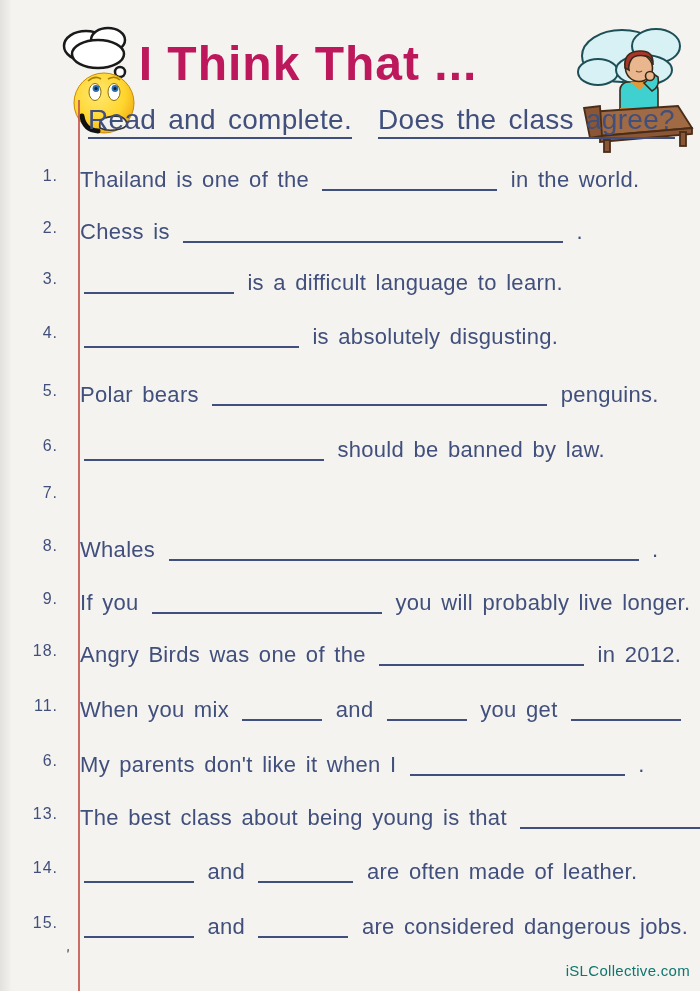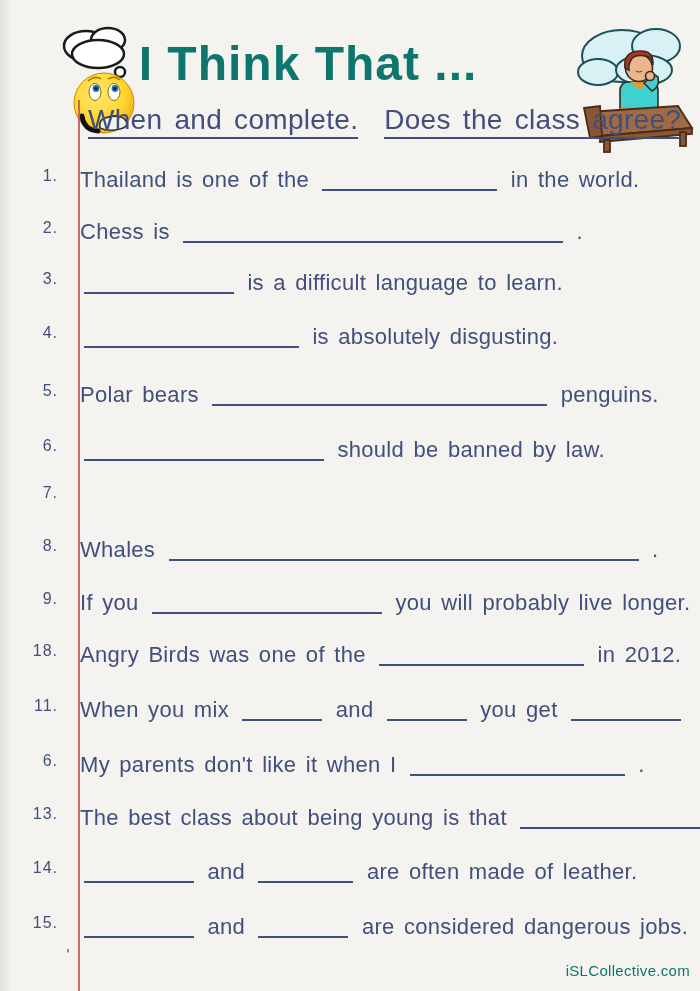--- a/index.html
+++ b/index.html
@@ -12,21 +12,21 @@
   .edge-shadow{
     position:absolute;left:0;top:0;bottom:0;width:12px;
     background:linear-gradient(to right,#e2e1de,rgba(244,243,239,0));
   }
   .margin-line{
     position:absolute;left:78px;top:100px;bottom:0;width:2px;
     background:#c4534f;opacity:.85;
   }
   .title{
     position:absolute;left:0;top:36px;width:616px;text-align:center;
-    font-size:48px;font-weight:bold;color:#0f766e;letter-spacing:1px;
+    font-size:48px;font-weight:bold;color:#be185d;letter-spacing:1px;
   }
   .instructions{
     position:absolute;left:88px;top:104px;white-space:nowrap;
     font-size:28px;color:#414f7c;letter-spacing:.3px;word-spacing:4px;
   }
   .instr-part{border-bottom:2px solid #414f7c;padding-bottom:2px;margin-right:26px;}
   .ws-row{
     position:absolute;left:30px;width:665px;height:40px;
     font-size:22px;color:#414f7c;
   }
@@ -117,21 +117,21 @@
         <polygon points="24,92 40,90 42,120 30,122" fill="#8a5636"></polygon>
       </g>
     </svg>
   </div>
 
   <div class="title">I Think That ...</div>
 
   <div class="margin-line"></div>
 
   <div class="instructions">
-    <span class="instr-part">When and complete.</span><span class="instr-part" style="margin-right:0">Does the class agree?</span>
+    <span class="instr-part">Read and complete.</span><span class="instr-part" style="margin-right:0">Does the class agree?</span>
   </div>
 
   <div>
       <div class="ws-row" style="top: 163px;">
         <span class="num">1.</span>
         <div class="sentence"><span>Thailand is one of the</span> <span class="blank" style="width: 175px;"></span> <span>in the world.</span> </div>
       </div>
       <div class="ws-row" style="top: 215px;">
         <span class="num">2.</span>
         <div class="sentence"><span>Chess is</span> <span class="blank" style="width: 380px;"></span> <span>.</span> </div>

